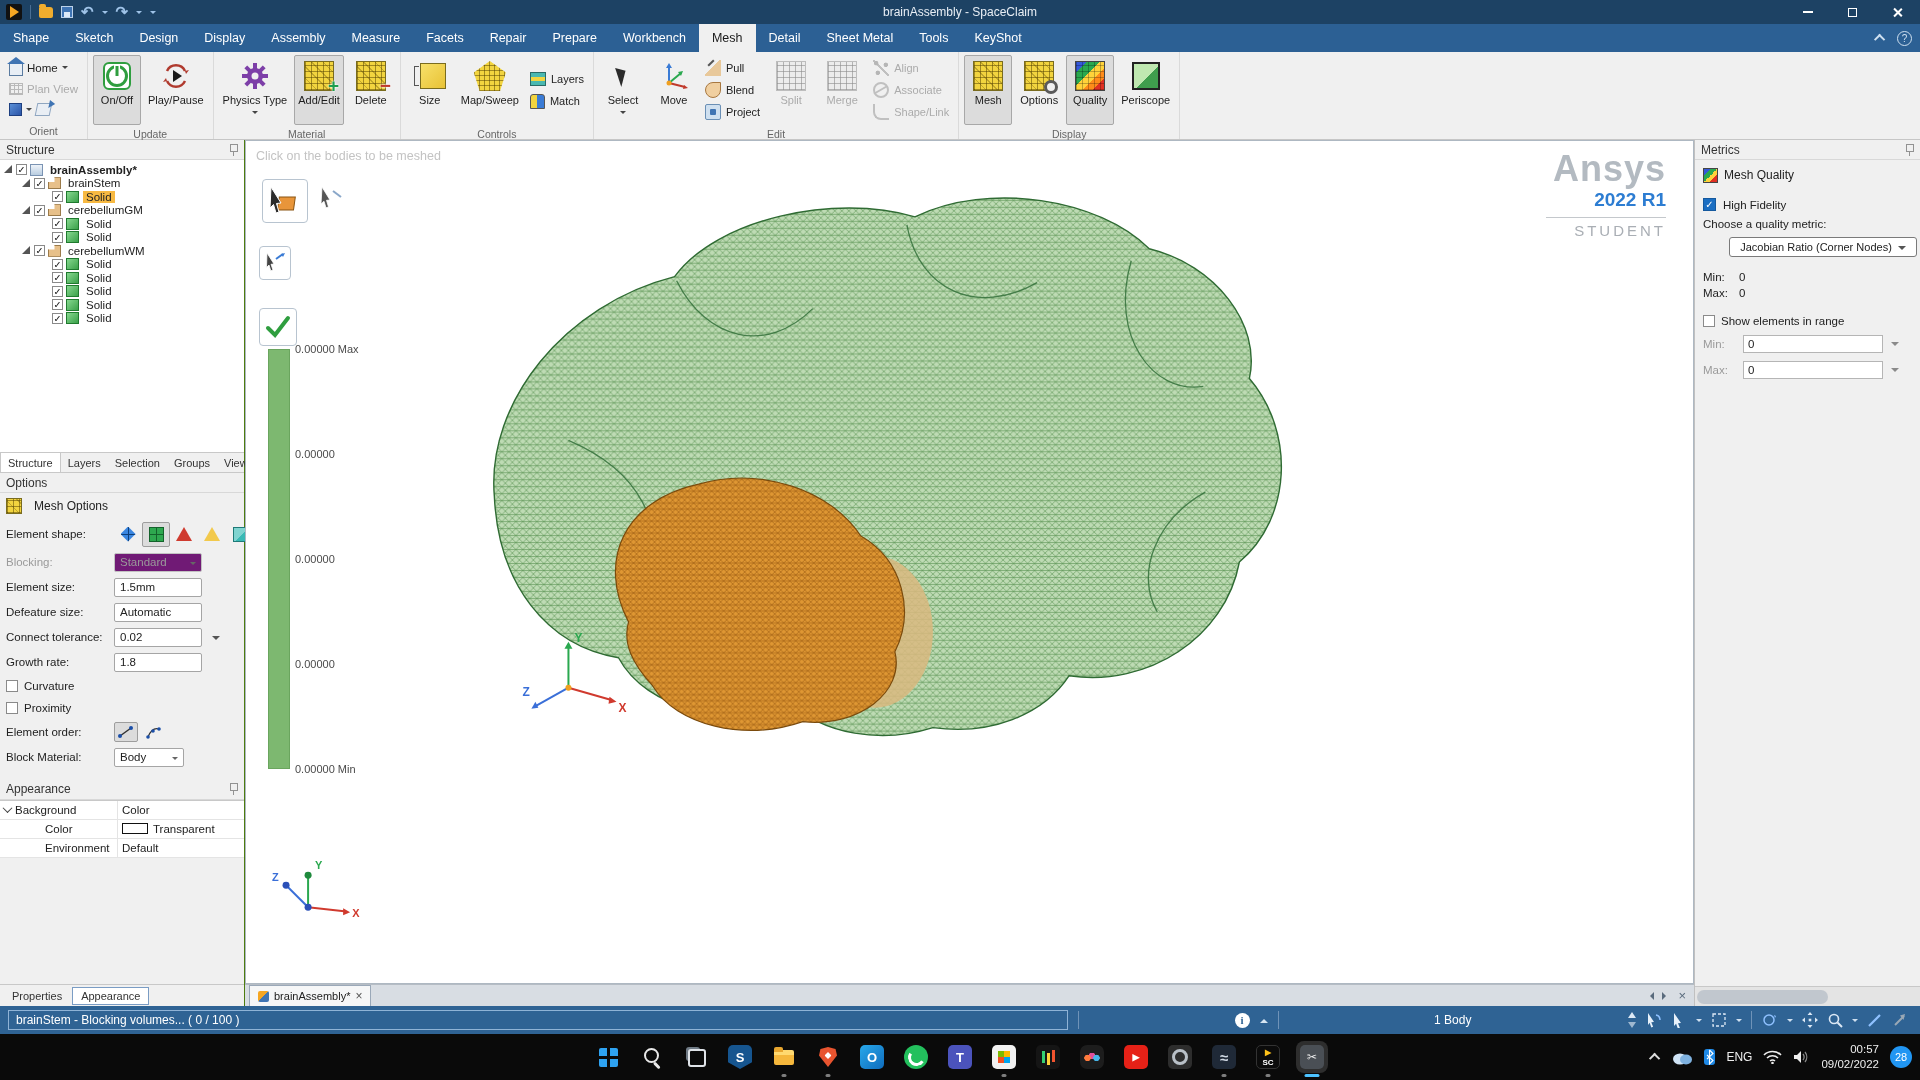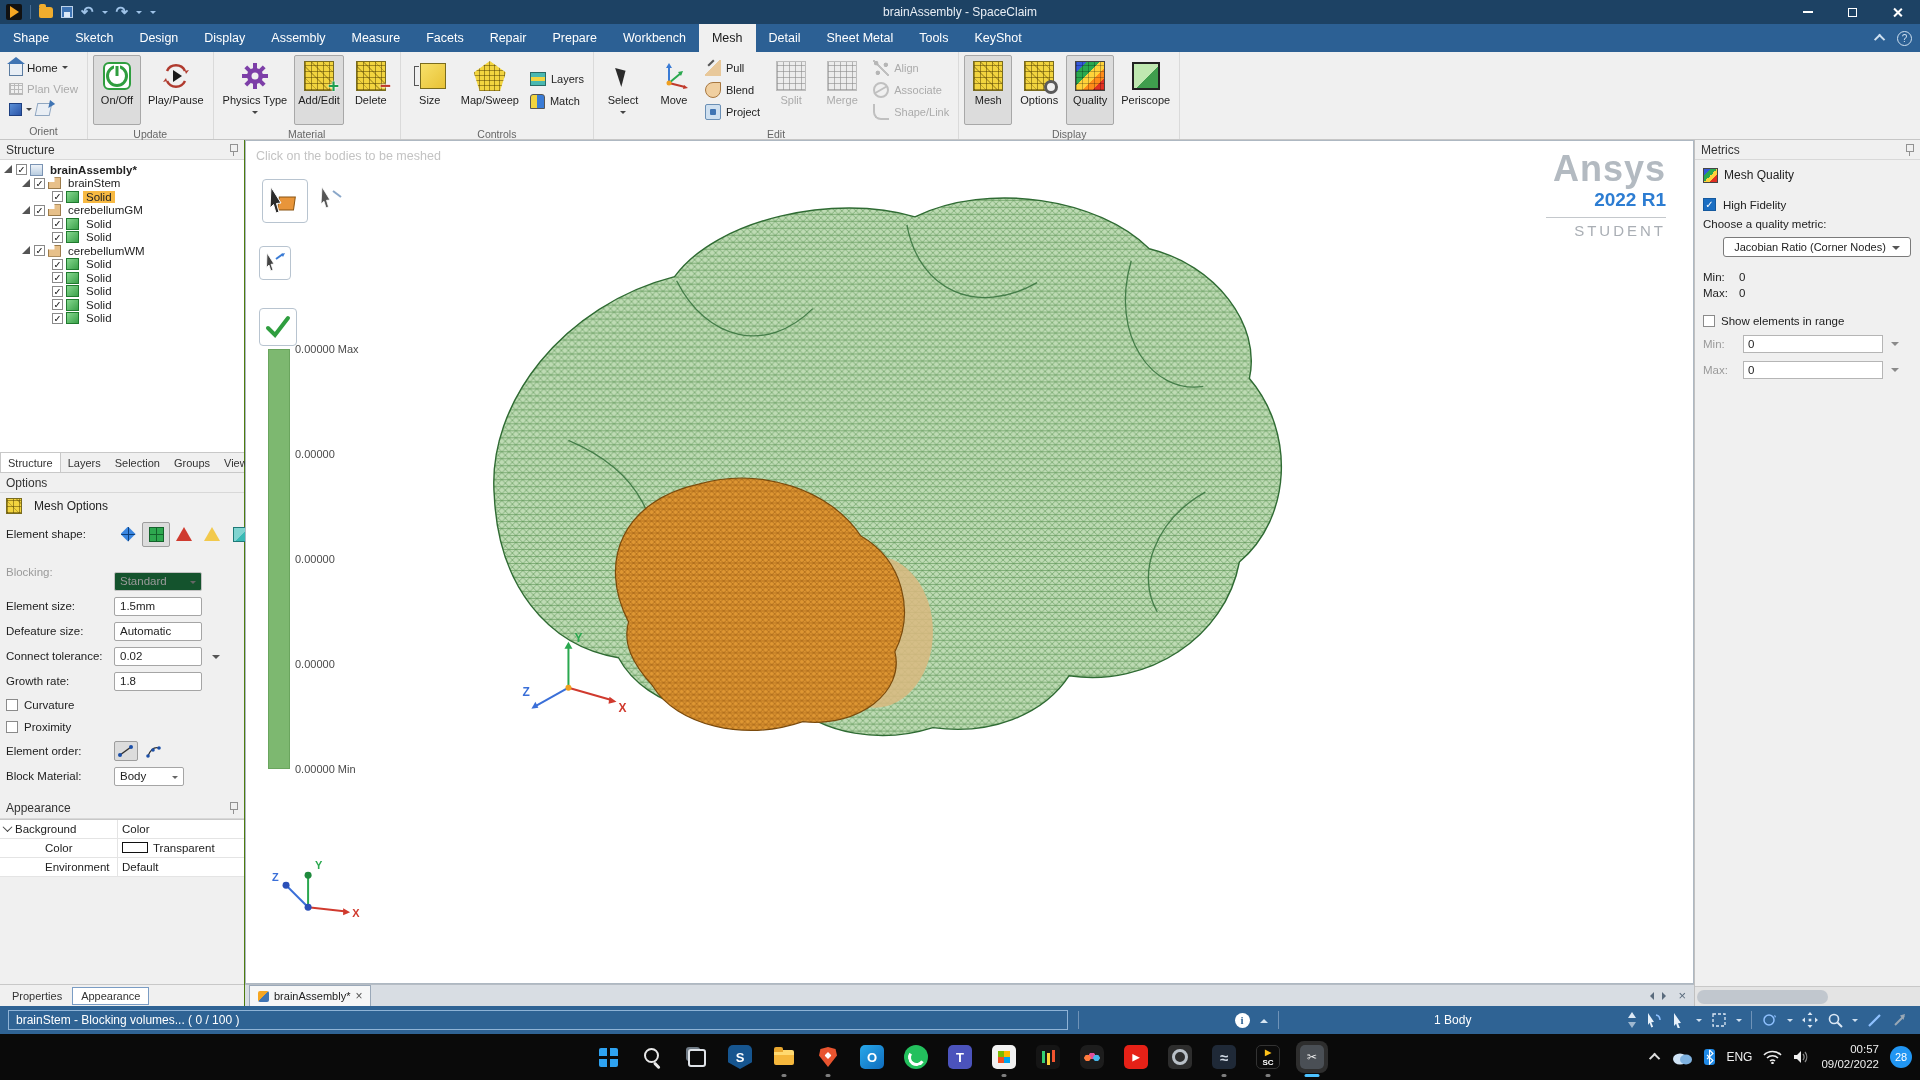--- a/index.html
+++ b/index.html
@@ -119,21 +119,21 @@
   .panel-tabs { height:21px; border-top:1px solid #c8c8c8; border-bottom:1px solid #c8c8c8; display:flex; align-items:stretch; background:#f0f0f0; flex:none; }
   .ptab { display:flex; align-items:center; padding:0 7px; font-size:11px; color:#333; }
   .ptab.active { background:#fff; border-right:1px solid #c8c8c8; border-left:1px solid #c8c8c8; }
 
   .options-area { padding:0; flex:none; }
   .opt-section { display:flex; align-items:center; gap:12px; padding:5px 6px; font-size:12px; }
   .opt-row { display:flex; align-items:center; padding:3px 6px; font-size:11.5px; min-height:22px; }
   .opt-row .lbl { width:108px; flex:none; }
   .opt-row .lbl.gray { color:#9a9a9a; }
   .field { height:19px; border:1px solid #a5a5a5; border-radius:2px; background:#fff; font-size:11.5px; display:flex; align-items:center; padding:0 5px; width:88px; }
-  .field.grayed { color:#9a9a9a; background:#14532d; border-color:#c2c2c2;margin-top:19px; }
+  .field.grayed { color:#9a9a9a; background:#701a75; border-color:#c2c2c2; }
   .field .fcaret { margin-left:auto; width:0; height:0; border:3.5px solid transparent; border-top-color:#666; margin-top:6px; }
   .shape-ico { width:18px; height:18px; margin:0 2px; display:inline-flex; align-items:center; justify-content:center; }
   .shape-btn { padding:2px; border:1px solid transparent; border-radius:2px; }
   .shape-btn.selected { background:#dcdcdc; border-color:#9d9d9d; }
   .shp-blue { width:15px; height:15px; background:#3a86e0; clip-path:polygon(50% 0,100% 50%,50% 100%,0 50%); background-image:linear-gradient(0deg,transparent 47%,#0d3f7a 47% 53%,transparent 53%),linear-gradient(90deg,transparent 47%,#0d3f7a 47% 53%,transparent 53%); }
   .shp-green { width:15px; height:15px; background:#2ea84f; border:1px solid #14632c; background-image:linear-gradient(0deg,transparent 46%,#14632c 46% 54%,transparent 54%),linear-gradient(90deg,transparent 46%,#14632c 46% 54%,transparent 54%); }
   .shp-red { width:0; height:0; border-left:8px solid transparent; border-right:8px solid transparent; border-bottom:14px solid #cf3b2f; }
   .shp-yellow { width:0; height:0; border-left:8px solid transparent; border-right:8px solid transparent; border-bottom:14px solid #f2c94c; }
   .shp-teal { width:15px; height:15px; background:linear-gradient(135deg,#7fd4d0 0 55%,#39b9b5 55%); border:1px solid #1e7a77; }
   .chk { width:12px; height:12px; border:1px solid #8a8a8a; background:#fff; margin-right:6px; flex:none; }
@@ -177,21 +177,21 @@
   .tab-x::before { content:"×"; color:#5a6b7d; font-size:13px; }
 
   
   .right-panel { width:226px; flex:none; display:flex; flex-direction:column; background:#f0f0f0; border-left:1px solid #c0c0c0; }
   .metrics-body { padding:4px 8px; font-size:11.5px; flex:1; }
   .m-section { display:flex; align-items:flex-start; gap:6px; padding:4px 0 8px; font-size:12px; }
   .m-cube { width:15px; height:15px; background:linear-gradient(135deg,#3558d8 0 25%,#2aa84f 25% 50%,#ffd23a 50% 72%,#e03022 72%); border:1px solid #444; }
   .m-row { display:flex; align-items:center; margin:7px 0; }
   .chk-blue { width:13px; height:13px; background:#1b6ec2; border:1px solid #15599e; color:#fff; font-size:10px; line-height:11px; text-align:center; margin-right:7px; flex:none; }
   .m-label { color:#222; }
-  .metric-dd { margin:6px 0 14px 20px; width:188px; height:20px; border:1px solid #7a7a7a; border-radius:3px; background:#fff; display:flex; align-items:center; justify-content:center; gap:6px; font-size:11px; }
+  .metric-dd { margin:6px 0 14px 26px; width:188px; height:20px; border:1px solid #7a7a7a; border-radius:3px; background:#fff; display:flex; align-items:center; justify-content:center; gap:6px; font-size:11px; }
   .mm-row { display:flex; margin:4px 0; }
   .mm-row .k { width:36px; }
   .range-row { display:flex; align-items:center; margin:8px 0; }
   .range-row .k { width:40px; color:#9a9a9a; }
   .range-input { width:140px; height:18px; border:1px solid #b5b5b5; background:#fff; display:flex; align-items:center; padding:0 4px; }
   .range-caret { margin-left:8px; width:0; height:0; border:4px solid transparent; border-top-color:#8a8a8a; margin-top:4px; }
   .hscroll { height:20px; background:#e4e4e4; border-top:1px solid #c8c8c8; position:relative; flex:none; }
   .hthumb { position:absolute; left:2px; top:3px; width:58%; height:14px; background:#c1c7ce; border-radius:7px; }
 
   

